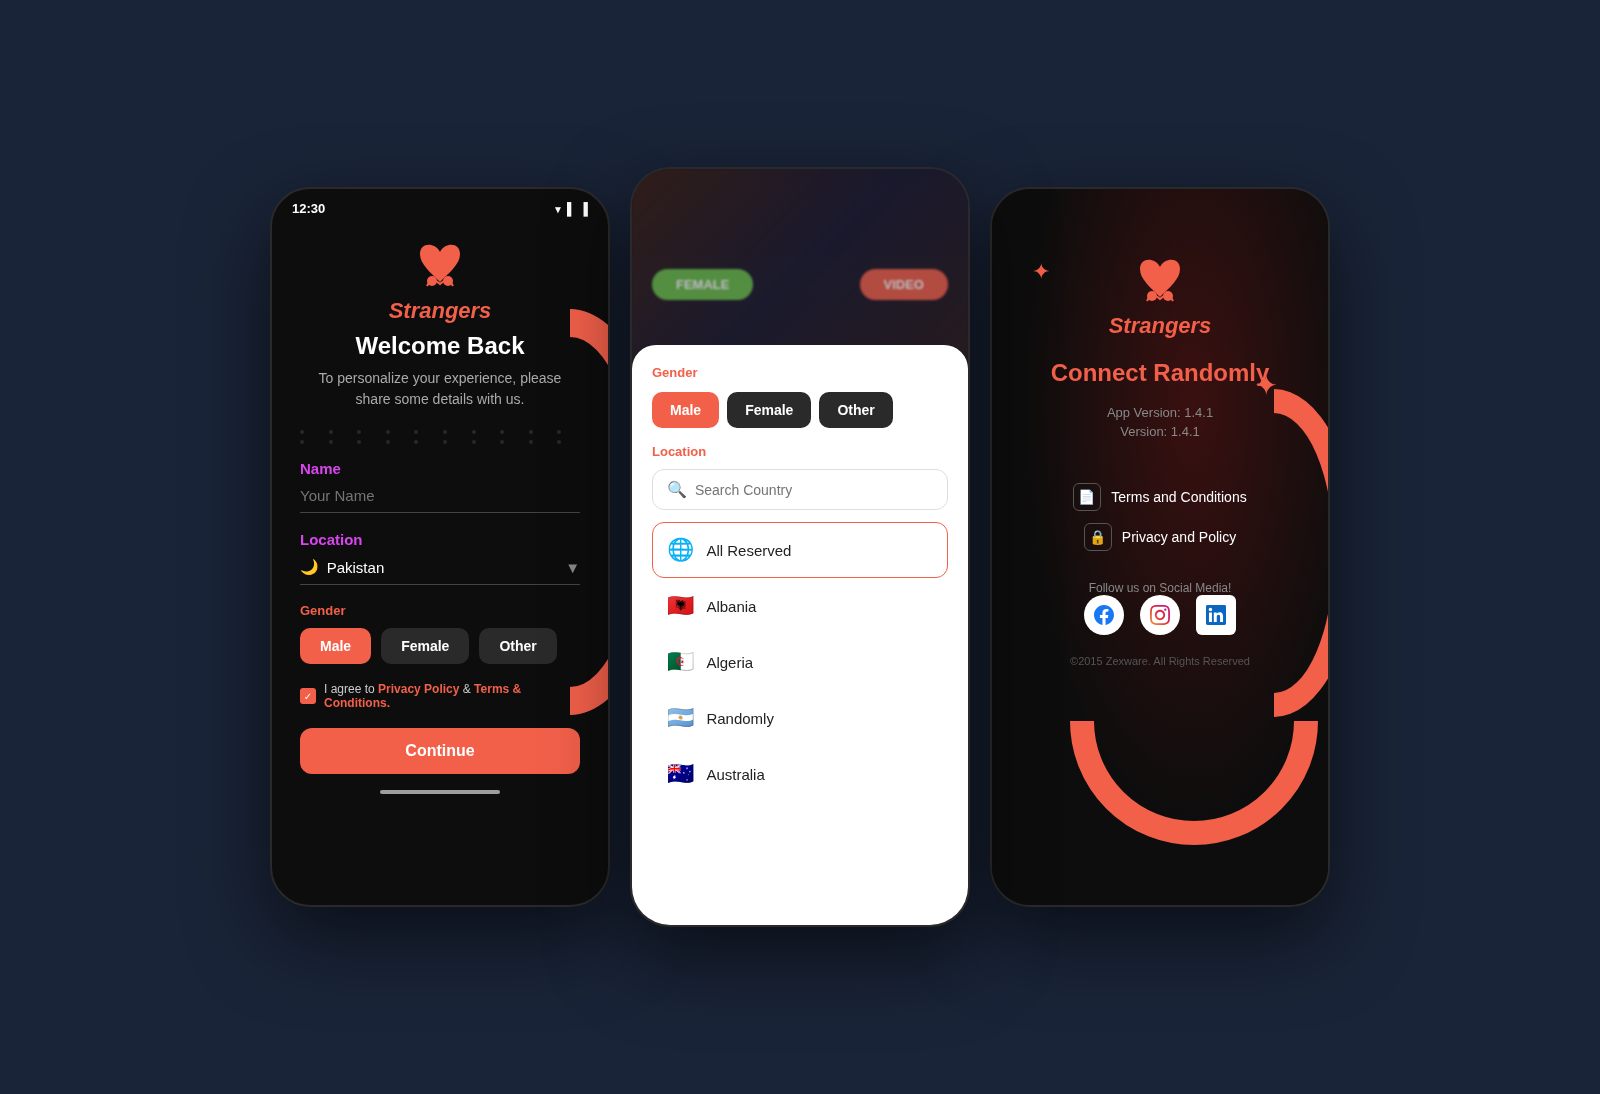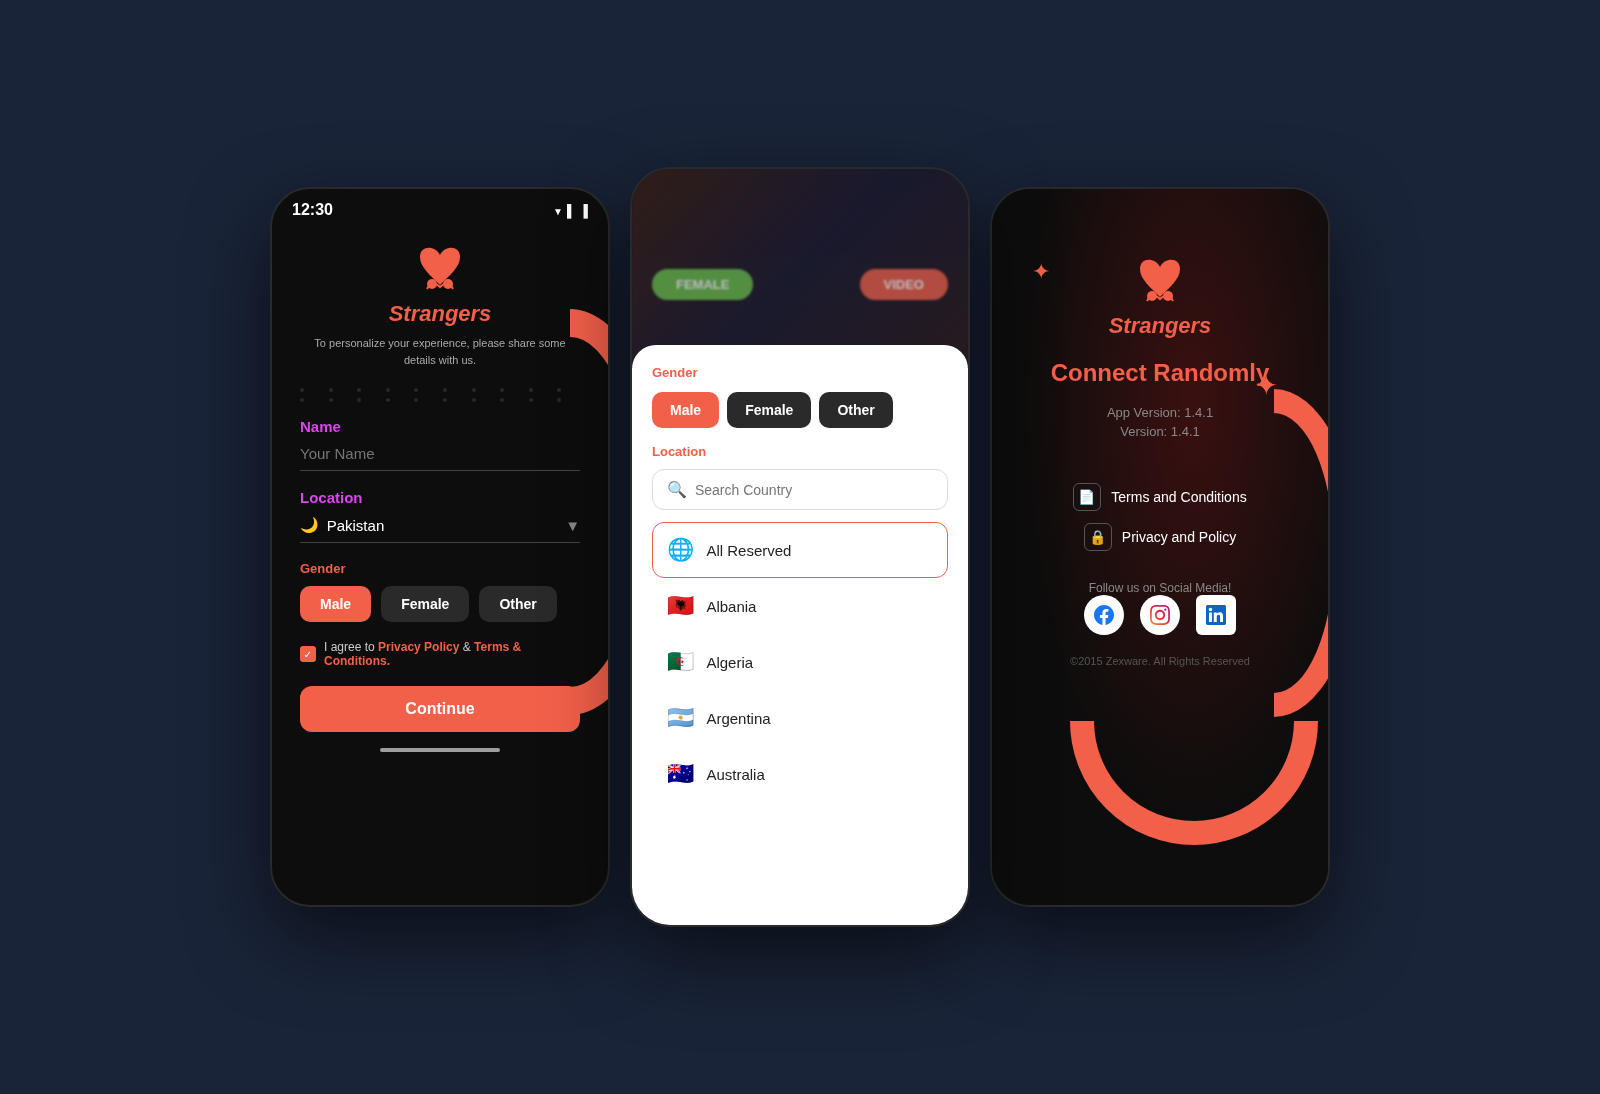--- a/index.html
+++ b/index.html
@@ -102,21 +102,21 @@
       pointer-events: none;
     }
 
     
     .p1-status {
       display: flex;
       justify-content: space-between;
       align-items: center;
       padding: 12px 20px 8px;
       color: white;
-      font-size: 16px;
+      font-size: 13px;
       font-weight: 600;
     }
 
     .p1-status-icons {
       display: flex;
       gap: 4px;
       align-items: center;
     }
 
     .p1-logo-area {
@@ -141,21 +141,21 @@
     .welcome-title {
       color: white;
       font-size: 24px;
       font-weight: 800;
       text-align: center;
       margin-bottom: 8px;
     }
 
     .welcome-subtitle {
       color: #aaa;
-      font-size: 11px;
+      font-size: 14px;
       text-align: center;
       line-height: 1.5;
       margin-bottom: 20px;
     }
 
     .dots-pattern {
       display: grid;
       grid-template-columns: repeat(10, 1fr);
       gap: 6px;
       margin-bottom: 16px;
@@ -551,20 +551,21 @@
           <path d="M30 18 C25 8, 10 8, 10 20 C10 30, 20 38, 30 48 C40 38, 50 30, 50 20 C50 8, 35 8, 30 18Z" fill="#f2604a"></path>
           <circle cx="22" cy="47" r="5" fill="#f2604a"></circle>
           <circle cx="38" cy="47" r="5" fill="#f2604a"></circle>
           <path d="M17 52 Q22 42, 30 50 Q38 42, 43 52" stroke="#f2604a" stroke-width="2" fill="none"></path>
         </svg>
       </div>
       <span class="app-name">Strangers</span>
     </div>
 
     <div class="p1-content">
+      <h1 class="welcome-title">Welcome Back</h1>
       <p class="welcome-subtitle">To personalize your experience, please
 share some details with us.</p>
 
       
       <div class="dots-pattern">
         <div class="dot"></div>
           <div class="dot"></div>
           <div class="dot"></div>
           <div class="dot"></div>
           <div class="dot"></div>
@@ -655,21 +656,21 @@
           <div class="country-item">
             <span class="country-flag">🇦🇱</span>
             <span>Albania</span>
           </div>
           <div class="country-item">
             <span class="country-flag">🇩🇿</span>
             <span>Algeria</span>
           </div>
           <div class="country-item">
             <span class="country-flag">🇦🇷</span>
-            <span>Argentina</span>
+            <span>Randomly</span>
           </div>
           <div class="country-item">
             <span class="country-flag">🇦🇺</span>
             <span>Australia</span>
           </div>
         </div>
       </div>
     </div>
   </div>
 

